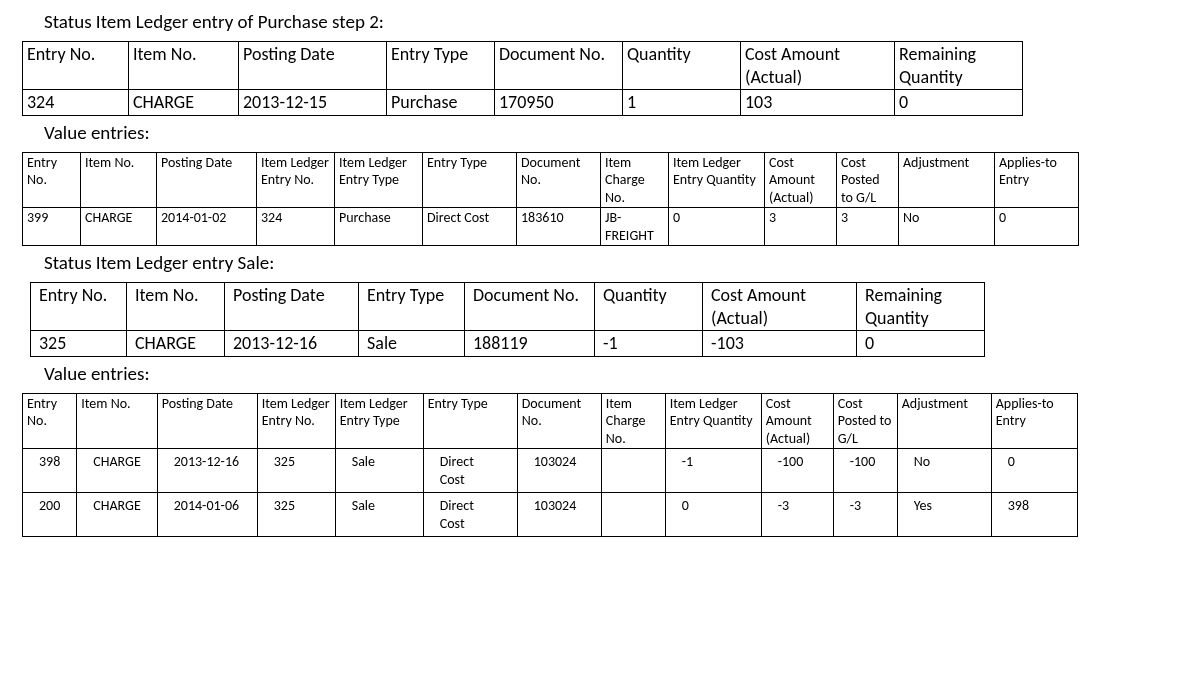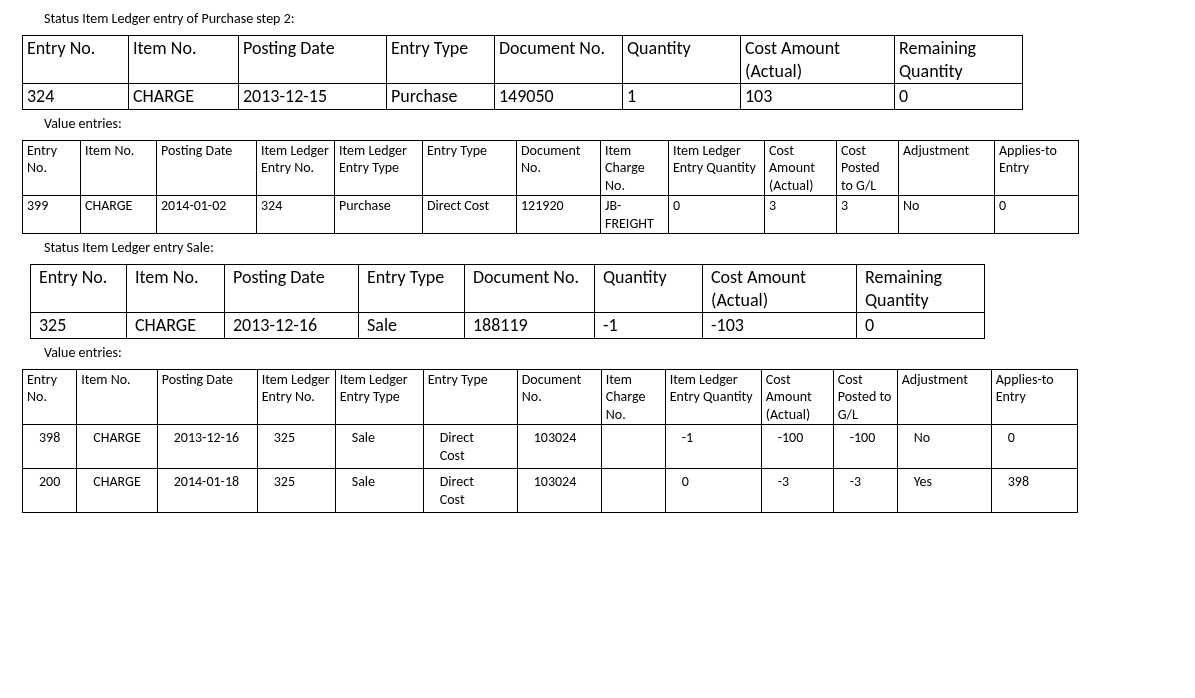--- a/index.html
+++ b/index.html
@@ -6,21 +6,21 @@
     font-family: Calibri, Arial, sans-serif;
     font-size: 15px;
     color: #000;
     background: #fff;
     margin: 0;
     padding: 8px 12px;
     width: 1195px;
     box-sizing: border-box;
   }
   .section-title {
-    font-size: 14px;
+    font-size: 19px;
     margin: 2px 0 4px 32px;
   }
   .section-title.sub {
     margin-left: 32px;
     margin-top: 5px;
   }
   table {
     border-collapse: collapse;
     margin-left: 10px;
     margin-top: 8px;
@@ -119,21 +119,21 @@
     <th>Cost Amount (Actual)</th>
     <th>Remaining Quantity</th>
   </tr>
     </thead>
   <tbody>
     <tr>
       <td>324</td>
       <td>CHARGE</td>
       <td>2013-12-15</td>
       <td>Purchase</td>
-      <td>149050</td>
+      <td>170950</td>
       <td>1</td>
       <td>103</td>
       <td>0</td>
     </tr>
   </tbody>
 </table>
 
 <div class="section-title sub">Value entries:</div>
 <table class="tbl-small t2">
   <colgroup>
@@ -169,21 +169,21 @@
   </tr>
     </thead>
   <tbody>
     <tr>
       <td>399</td>
       <td>CHARGE</td>
       <td>2014-01-02</td>
       <td>324</td>
       <td>Purchase</td>
       <td>Direct Cost</td>
-      <td>121920</td>
+      <td>183610</td>
       <td>JB-FREIGHT</td>
       <td>0</td>
       <td>3</td>
       <td>3</td>
       <td>No</td>
       <td>0</td>
     </tr>
   </tbody>
 </table>
 
@@ -271,21 +271,21 @@
       <td></td>
       <td>-1</td>
       <td>-100</td>
       <td>-100</td>
       <td>No</td>
       <td>0</td>
     </tr>
     <tr>
       <td>200</td>
       <td>CHARGE</td>
-      <td>2014-01-18</td>
+      <td>2014-01-06</td>
       <td>325</td>
       <td>Sale</td>
       <td>Direct Cost</td>
       <td>103024</td>
       <td></td>
       <td>0</td>
       <td>-3</td>
       <td>-3</td>
       <td>Yes</td>
       <td>398</td>

